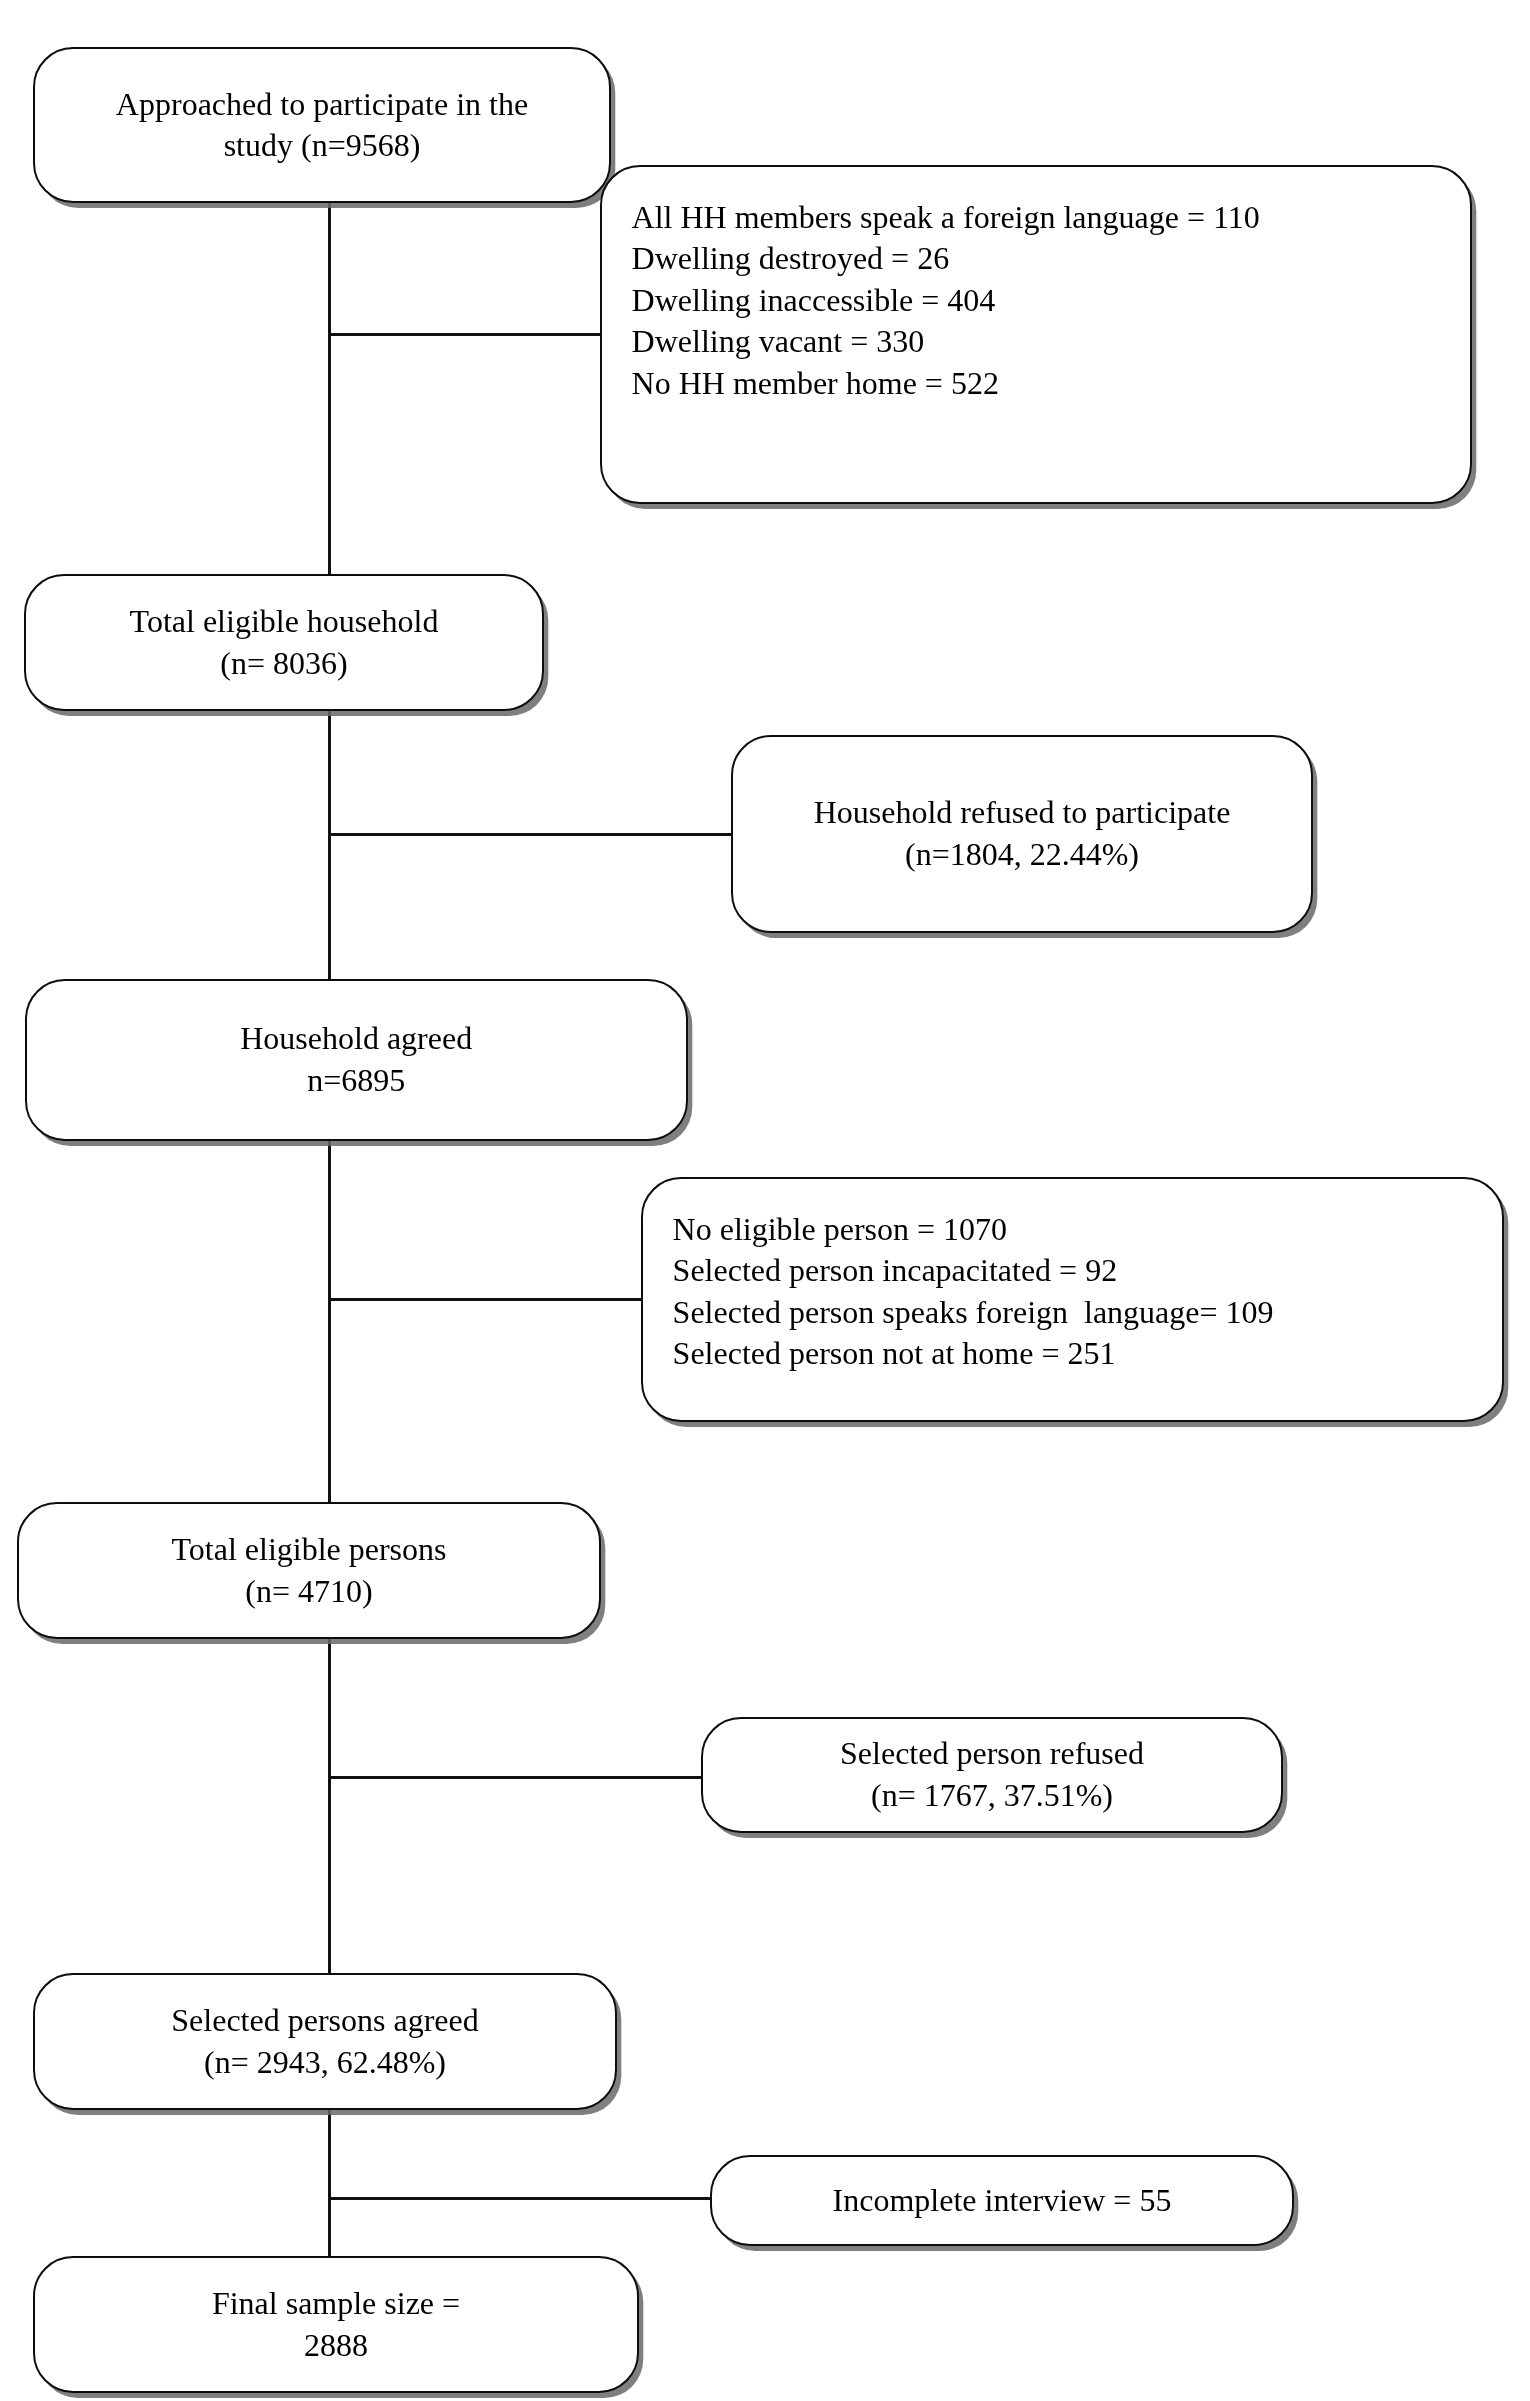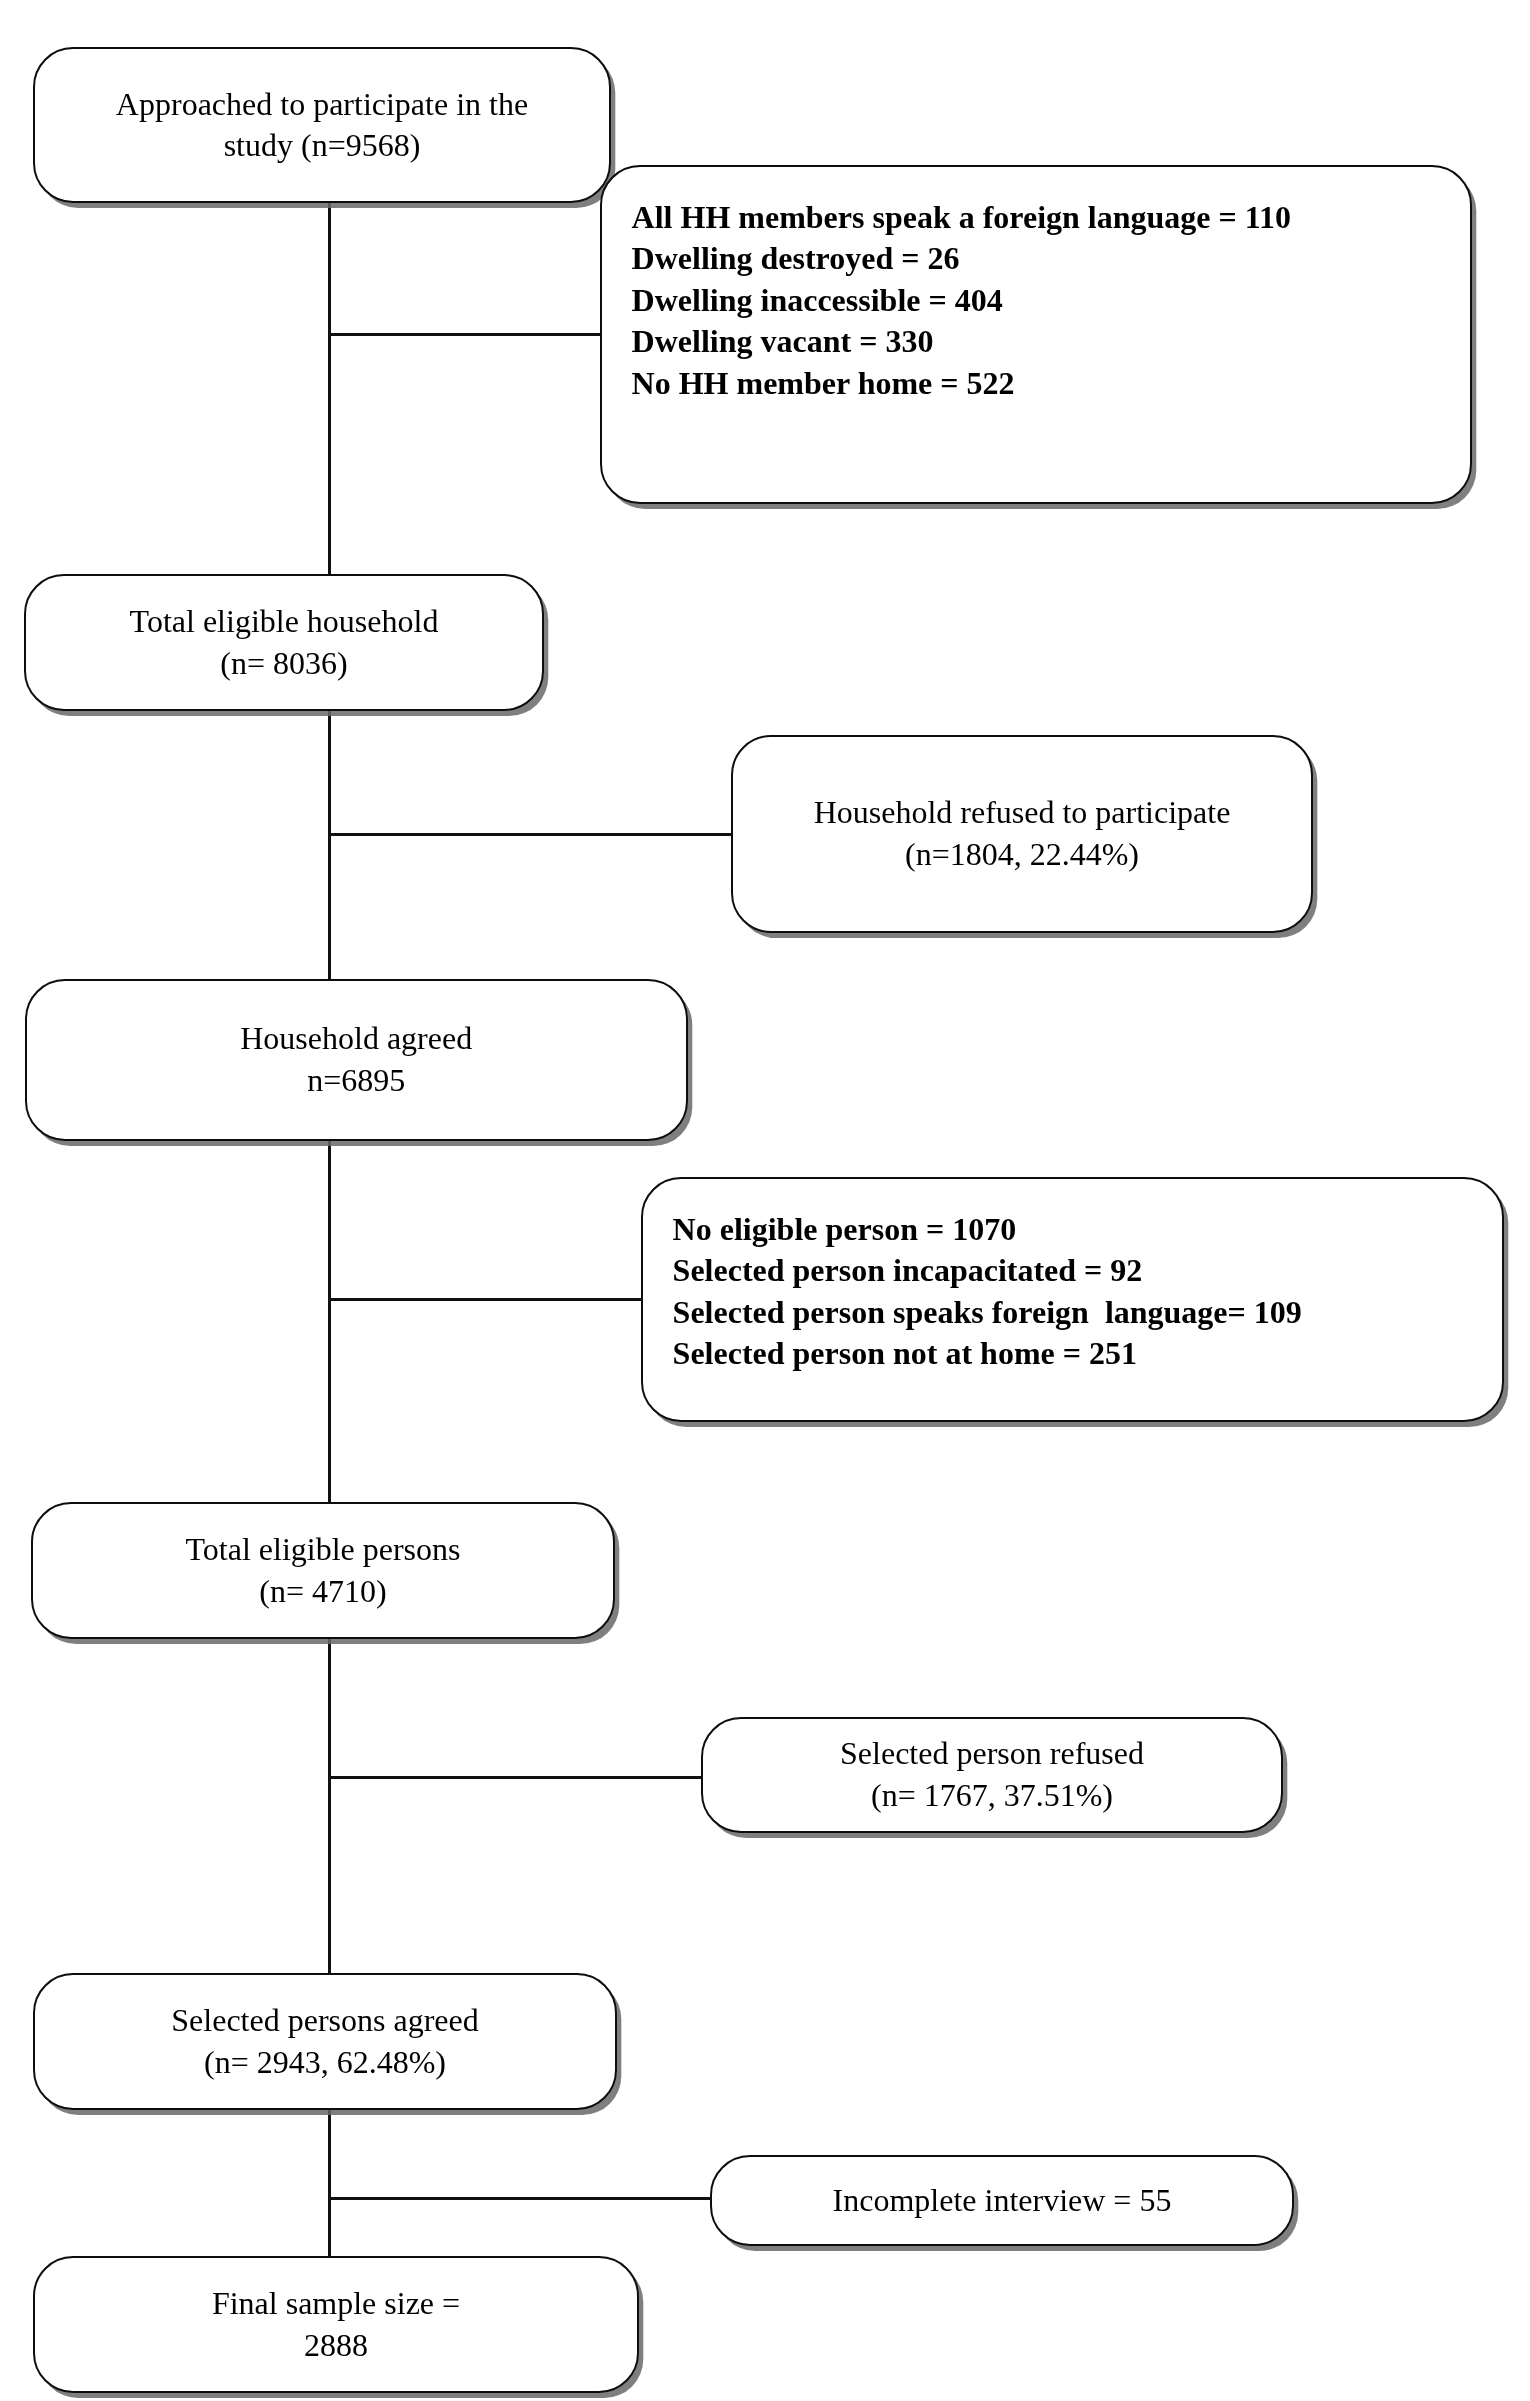--- a/index.html
+++ b/index.html
@@ -30,21 +30,21 @@
     z-index:3;
     box-shadow:5.2px 6px 0 -0.9px rgba(105,105,105,0.85);
   }
   .node.left-align{
     align-items:flex-start;
     text-align:left;
     justify-content:flex-start;
   }
   .node .ln{display:block;white-space:pre;}
   .node.left-align .ln{padding-left:29.6px;}
-  .node.left-align{padding-top:29.6px;font-weight:bold;}
+  .node.left-align{padding-top:29.6px;}
   .connector{
     position:absolute;
     background:#111111;
     z-index:1;
   }
   .v-line{width:2.6px;}
   .h-line{height:2.6px;}
 </style>
 </head>
 <body>
@@ -94,21 +94,21 @@
     <span class="ln">n=6895</span>
   </div>
 
   <div class="node left-align" style="left:641px; top:1177px; width:863px; height:245px;">
     <span class="ln">No eligible person = 1070</span>
     <span class="ln">Selected person incapacitated = 92</span>
     <span class="ln">Selected person speaks foreign  language= 109</span>
     <span class="ln">Selected person not at home = 251</span>
   </div>
 
-  <div class="node" style="left:31px; top:1502px; width:584px; height:137px;">
+  <div class="node" style="left:17px; top:1502px; width:584px; height:137px;">
     <span class="ln">Total eligible persons</span>
     <span class="ln">(n= 4710)</span>
   </div>
 
   <div class="node" style="left:701px; top:1717px; width:582px; height:116px;">
     <span class="ln">Selected person refused</span>
     <span class="ln">(n= 1767, 37.51%)</span>
   </div>
 
   <div class="node" style="left:33px; top:1973px; width:584px; height:137px;">

